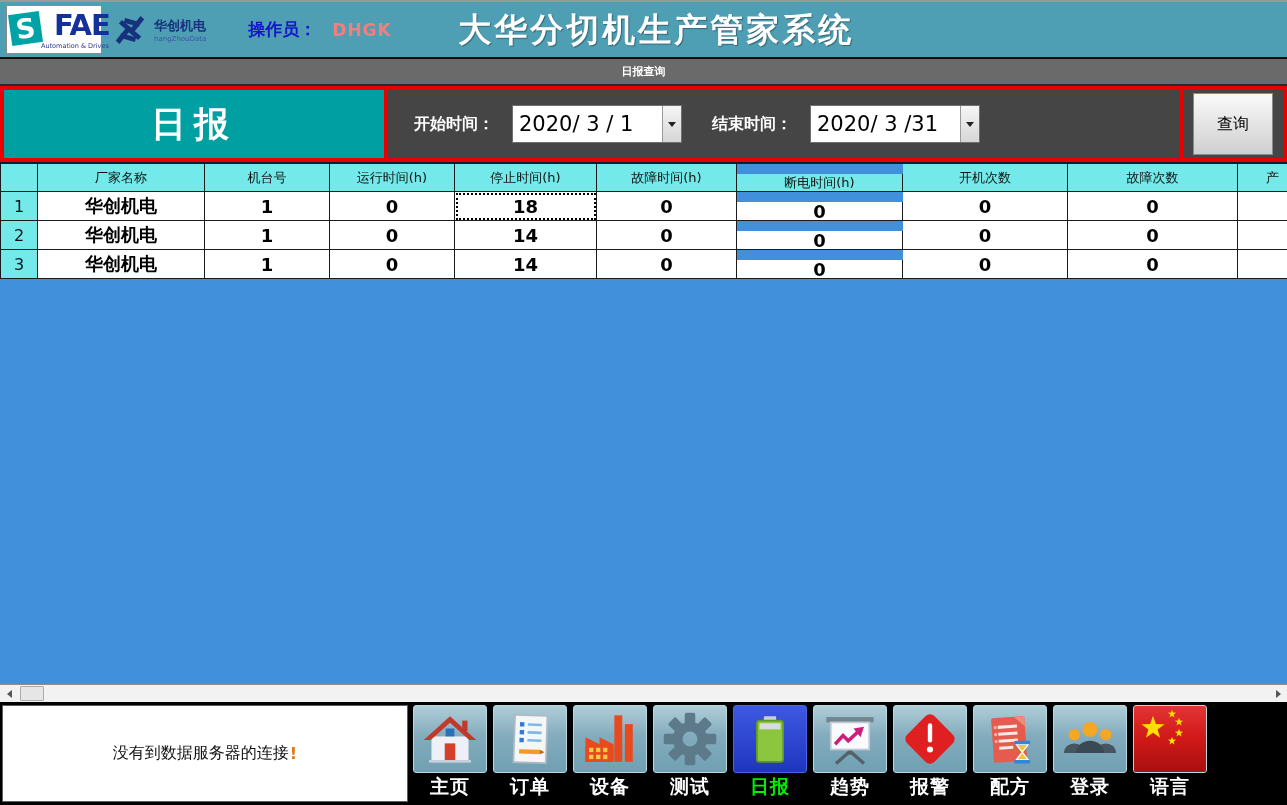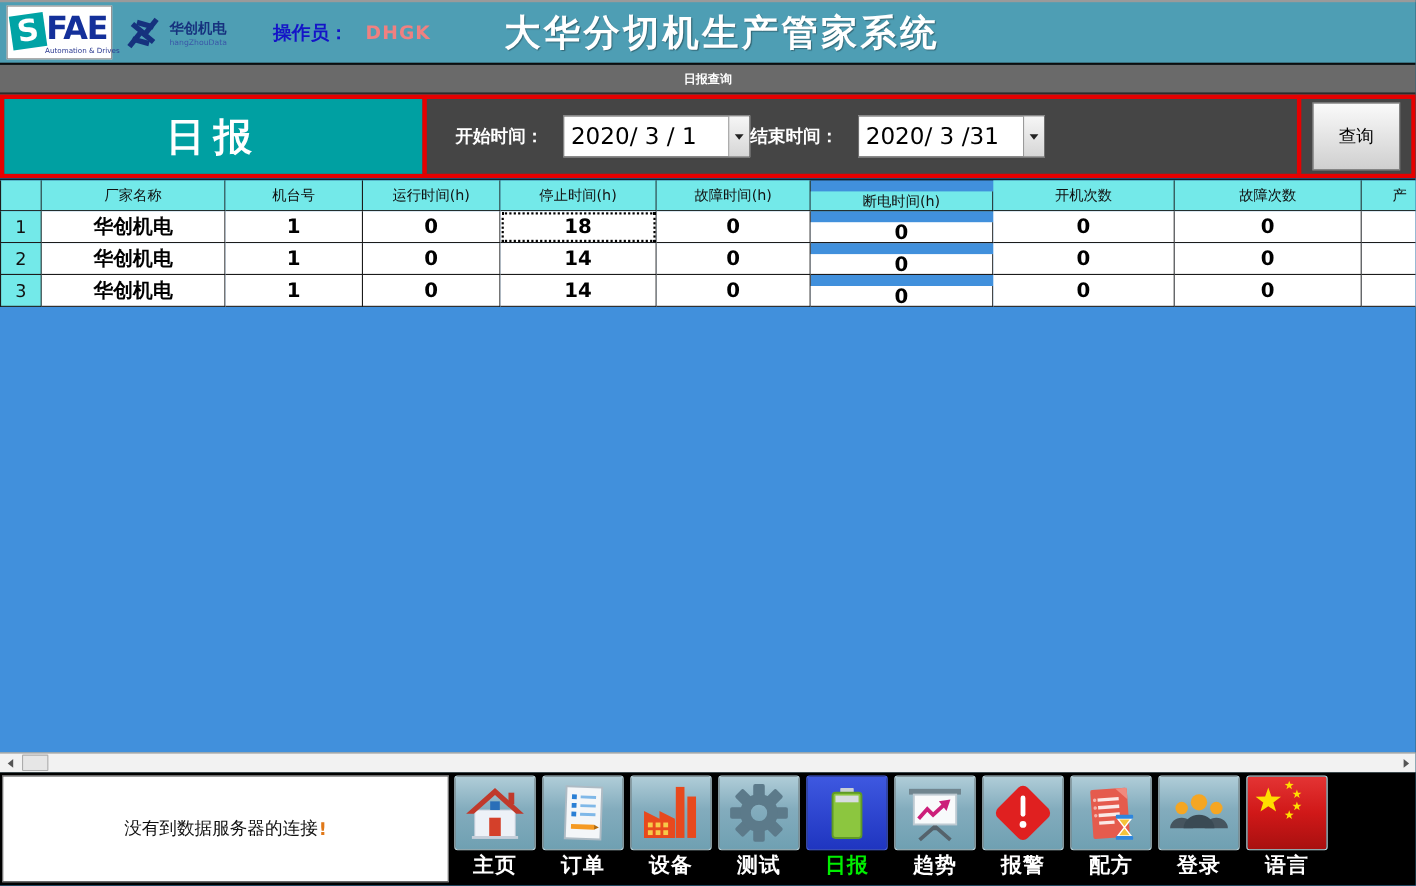--- a/index.html
+++ b/index.html
@@ -6,21 +6,21 @@
   html,body { width:1287px; height:805px; overflow:hidden; }
   body { font-family:"DejaVu Sans","Liberation Sans",sans-serif; background:#000; }
   #app { width:1287px; height:805px; position:relative; background:#4E9EB4; }
 
   
   .app-header { height:59px; background:#4E9EB4; border-top:2px solid #9a9a9a;
     border-bottom:2px solid #0d0d0d; position:relative; display:flex; align-items:center; }
   .sfae { width:96px; height:49px; background:#fff; margin-left:6px; border:1px solid #8a8a8a; position:relative; flex:none; }
   .sfae-s { position:absolute; left:3px; top:7px; width:31px; height:31px; background:#00A3A5;
     transform:rotate(-8deg); color:#fff; font-weight:bold; font-size:27px; text-align:center; line-height:31px; }
-  .sfae-fae { position:absolute; left:35px; top:2px; color:#14309A; font-weight:bold; font-size:29px; letter-spacing:-1px; }
+  .sfae-fae { position:absolute; left:47px; top:2px; color:#14309A; font-weight:bold; font-size:29px; letter-spacing:-1px; }
   .sfae-tag { position:absolute; left:34px; top:36px; font-size:6.5px; color:#2B3990; white-space:nowrap; }
   .hc-logo { margin-left:6px; display:flex; align-items:center; flex:none; }
   .hc-text { margin-left:2px; }
   .hc-name { font-size:13px; font-weight:bold; color:#16327E; }
   .hc-sub { font-size:7px; color:#3A57A8; }
   .operator { margin-left:42px; font-weight:bold; font-size:17px; color:#1414C8; flex:none; }
   .op-val { margin-left:16px; font-weight:bold; font-size:17px; color:#F08080; letter-spacing:1px; flex:none; }
   .app-title { position:absolute; left:51%; top:50%; transform:translate(-50%,-50%);
     color:#fff; font-size:33px; font-weight:bold; letter-spacing:3px; white-space:nowrap;
     text-shadow:1px 1px 1px rgba(0,0,0,.35); }
@@ -34,21 +34,21 @@
   
   .subheader { height:27px; background:#6A6A6A; border-bottom:2px solid #2b2b2b;
     color:#fff; font-weight:bold; font-size:11px; text-align:center; line-height:25px; }
 
   
   .query { height:76px; border:4px solid #E60000; background:#454545; display:flex; }
   .report-btn { width:380px; flex:none; background:#00A0A2; color:#fff; font-size:35px; font-weight:bold;
     display:flex; align-items:center; justify-content:center; letter-spacing:8px; cursor:default; }
   .query-mid { flex:1; border-left:4px solid #E60000; display:flex; align-items:center; padding-left:26px; }
   .q-label { color:#fff; font-weight:bold; font-size:16px; flex:none; }
-  .q-label.second { }
+  .q-label.second { margin-left:30px; }
   .combo { width:170px; height:38px; background:#fff; border:1px solid #6f6f6f; margin-left:18px;
     display:flex; align-items:center; flex:none; }
   .combo-value { flex:1; font-size:21px; color:#000; padding-left:6px; white-space:nowrap; overflow:hidden; }
   .combo-btn { width:19px; height:100%; background:linear-gradient(#f6f6f6,#d6d6d6); border-left:1px solid #9a9a9a;
     display:flex; align-items:center; justify-content:center; }
   .tri-down { width:0; height:0; border-left:4px solid transparent; border-right:4px solid transparent;
     border-top:5px solid #222; }
   .query-right { width:104px; flex:none; border-left:4px solid #E60000; display:flex; align-items:center; justify-content:center; }
   .query-btn { width:80px; height:62px; background:linear-gradient(#FAFAFA,#cfcfcf); border:1px solid #8a8a8a;
     font-size:16px; color:#000; font-family:inherit; }

